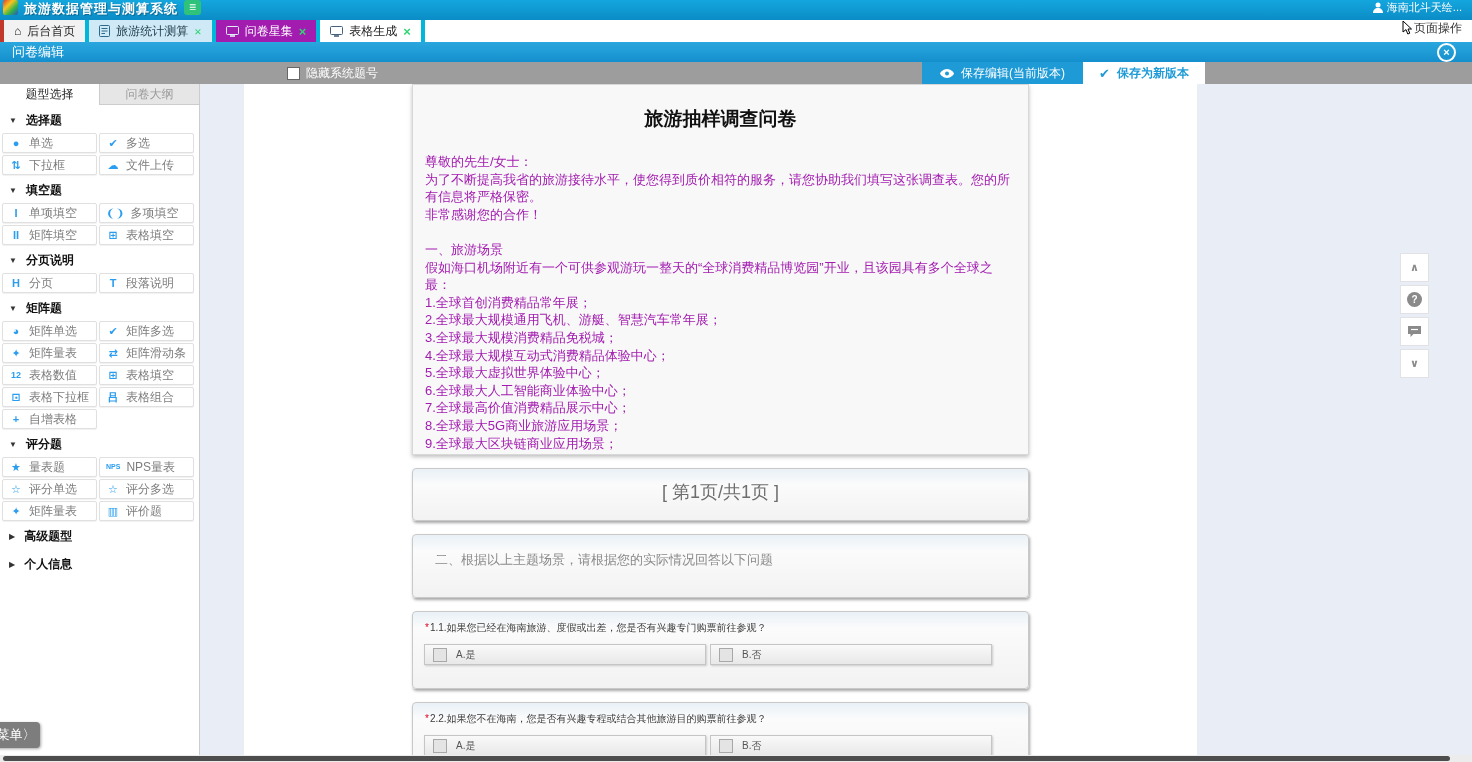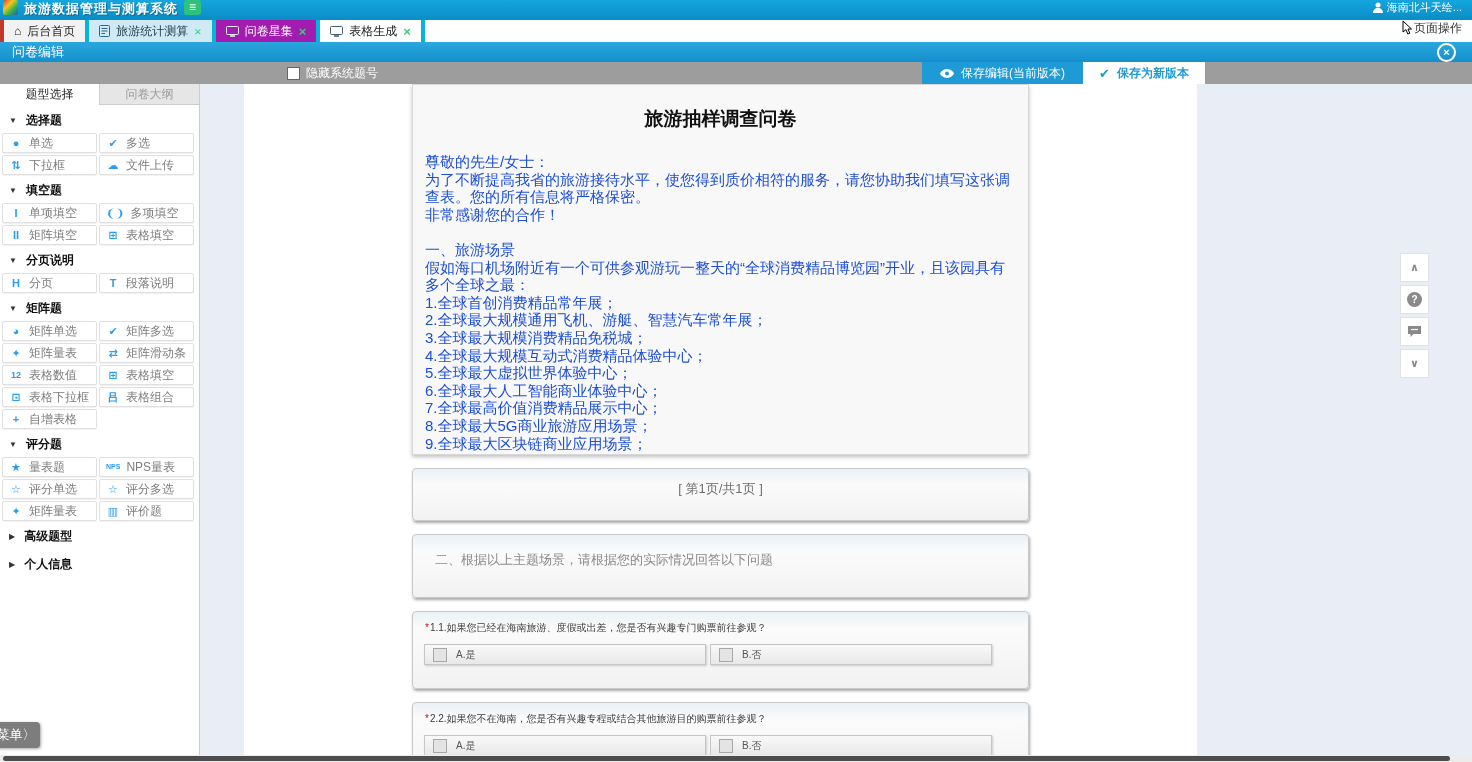--- a/index.html
+++ b/index.html
@@ -60,25 +60,25 @@
     box-shadow:0 1px 1px rgba(0,0,0,.06);display:flex;align-items:center;gap:6px;padding-left:6px;overflow:hidden;}
   .qicon{color:#2b9df0;font-size:11px;font-weight:bold;min-width:14px;text-align:center;line-height:12px;}
   .qicon.tiny{font-size:7px;letter-spacing:0;}
   .qicon.num{font-size:9px;}
   .qlabel{color:#7d7d7d;font-size:12px;white-space:nowrap;}
   
   .survey-card{width:617px;margin:0 auto;box-sizing:border-box;background:#f8f8f8;border:1px solid #d8d8d8;
     box-shadow:0 2px 4px rgba(0,0,0,.25);}
   .intro{height:371px;padding:0 12px;}
   .survey-title{text-align:center;font-weight:bold;font-size:19px;color:#111;padding-top:21px;margin-bottom:21px;}
-  .iline{font-size:15px;color:#1d4ed8;line-height:17.6px;}
+  .iline{font-size:13px;color:#a21caf;line-height:17.6px;}
   .iline.blank{min-height:17.6px;}
   .qcard{width:617px;box-sizing:border-box;margin:13px auto 0;border:1px solid #c9c9c9;border-radius:4px;
     background:linear-gradient(#e9f1f7 0px,#fbfbfb 16px,#f2f2f2 100%);box-shadow:1px 2px 3px rgba(0,0,0,.35);}
-  .pagebreak{height:53px;text-align:center;color:#6e6e6e;font-size:13px;padding-top:11px;}
+  .pagebreak{height:53px;text-align:center;color:#6e6e6e;font-size:18px;padding-top:11px;}
   .sectioncard{height:64px;color:#8a8a8a;font-size:13px;padding:16px 0 0 22px;}
   .qblock{height:78px;padding:6px 11px;}
   .qblock.cut{height:78px;}
   .qline{font-size:10px;color:#3c3c3c;margin:3px 0 9px 1px;}
   .req{color:#e00020;margin-right:1px;}
   .opts{display:flex;gap:4px;}
   .opt{width:282px;height:21px;box-sizing:border-box;border:1px solid #c5c5c5;
     background:linear-gradient(#f9f9f9,#e8e8e8);box-shadow:1px 1px 2px rgba(0,0,0,.18);
     display:flex;align-items:center;gap:9px;padding-left:8px;}
   .cb{width:12px;height:12px;background:#e4e4e4;border:1px solid #a8a8a8;}

